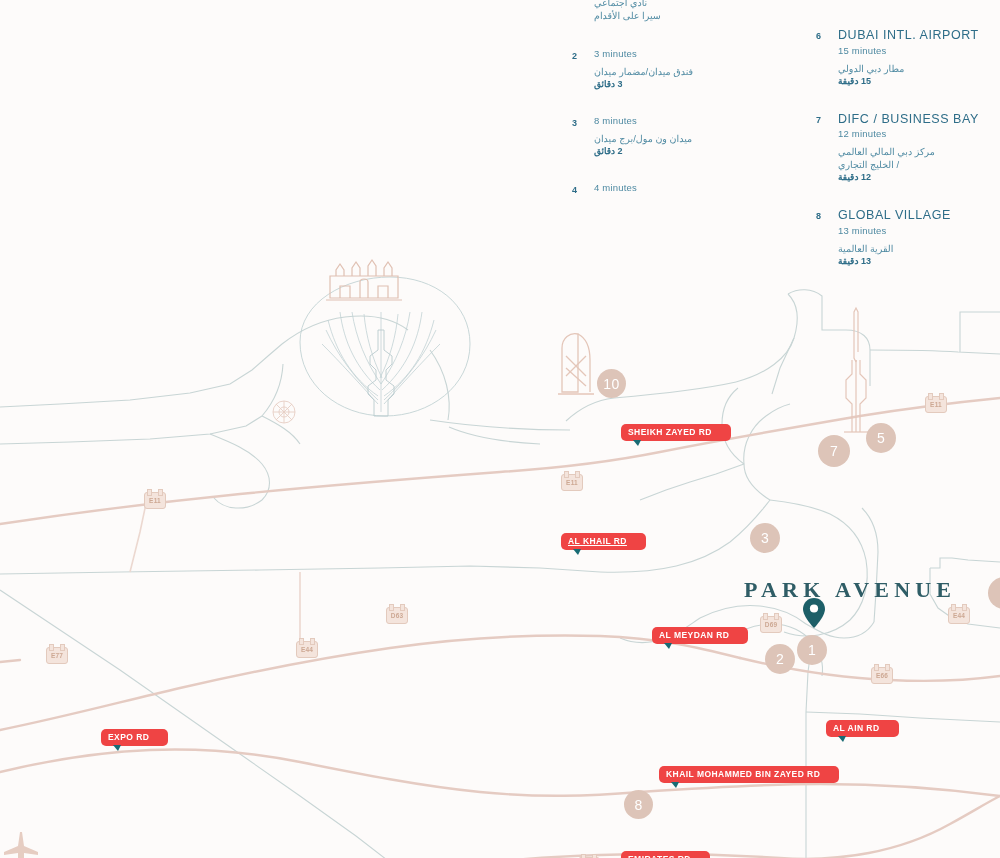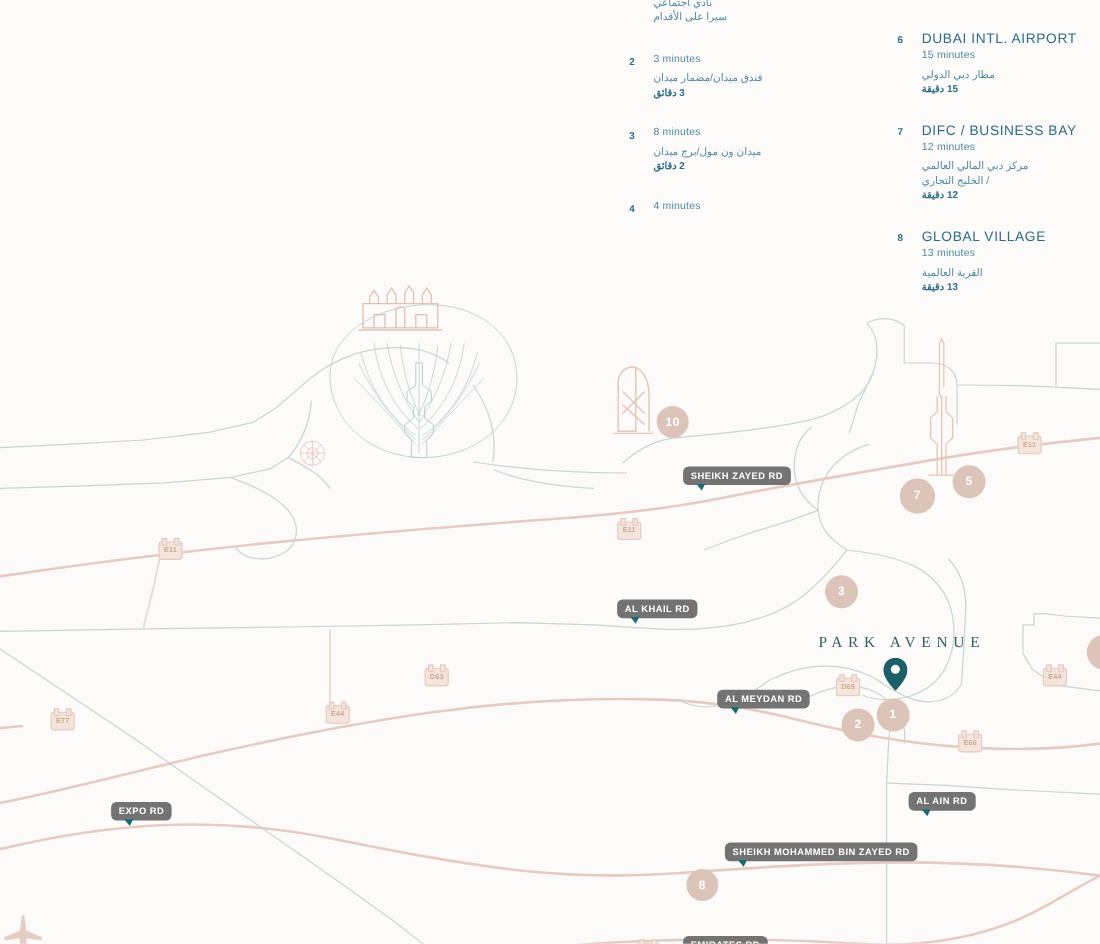--- a/index.html
+++ b/index.html
@@ -36,39 +36,39 @@
   }
   .poi-ar-time{
     font-size:9px;color:#2e6d88;font-weight:bold;margin-top:1px;
     direction:rtl;text-align:left;
   }
   .poi-partial .poi-ar{margin-top:0;}
 
   
   .road-pill{
     position:absolute;z-index:35;
-    background:#737373;color:#ffffff;
+    background:#ef4444;color:#ffffff;
     font-size:8.5px;font-weight:bold;letter-spacing:.45px;
-    padding:4px 7px 4px 7px;border-radius:5px;
+    padding:4px 19px 4px 7px;border-radius:5px;
     white-space:nowrap;line-height:9px;
   }
   .road-pill:after{
     content:"";position:absolute;left:12px;bottom:-5px;
     width:0;height:0;
     border-left:5px solid transparent;
     border-right:3px solid transparent;
     border-top:6px solid #186b74;
   }
 
   
   .map-circle{
     position:absolute;z-index:30;border-radius:50%;
     background:#ddc4b8;color:#ffffff;
     display:flex;align-items:center;justify-content:center;
-    font-size:11px;font-weight:bold;letter-spacing:.4px;text-align:center;
+    font-size:14px;font-weight:normal;letter-spacing:.4px;text-align:center;
   }
 
   
   .shield{
     position:absolute;z-index:28;
     width:20px;height:15px;border-radius:3px;
     background:#f4e4dc;border:1.4px solid #e3cabd;
     color:#cda893;font-size:6.5px;font-weight:bold;
     display:flex;align-items:center;justify-content:center;
     letter-spacing:.2px;
@@ -77,21 +77,21 @@
     content:"";position:absolute;width:3px;height:5px;
     background:#f4e4dc;border:1.4px solid #e3cabd;top:-4px;
   }
   .shield:before{left:2px;}
   .shield:after{right:2px;}
 
   
   #place-name{
     position:absolute;left:744px;top:565px;z-index:32;
     font-family:"Liberation Serif", serif;
-    font-size:14px;letter-spacing:5.2px;color:#2f5d66;
+    font-size:22px;letter-spacing:5.2px;color:#2f5d66;font-weight:bold;
   }
 
   
   #main-pin{position:absolute;left:803px;top:586px;z-index:34;width:22px;height:30px;}
 </style>
 </head>
 <body>
 
 <div id="map-root">
 
@@ -302,25 +302,25 @@
   <div id="place-name">PARK AVENUE</div>
 
   <svg id="main-pin" viewBox="0 0 22 30" xmlns="http://www.w3.org/2000/svg">
     <path d="M11,0 C4.9,0 0,4.9 0,11 C0,19 11,30 11,30 C11,30 22,19 22,11
              C22,4.9 17.1,0 11,0 Z" fill="#1d5f68"></path>
     <circle cx="11" cy="10.5" r="4.1" fill="#ffffff"></circle>
   </svg>
 
   <div id="road-pill-layer">
       <div class="road-pill" style="left: 621px; top: 412px;">SHEIKH ZAYED RD</div>
-      <div class="road-pill" style="left: 561px; top: 533px;">AL KHAIL RD</div>
+      <div class="road-pill" style="left: 561px; top: 521px; text-decoration: underline;">AL KHAIL RD</div>
       <div class="road-pill" style="left: 652px; top: 615px;">AL MEYDAN RD</div>
       <div class="road-pill" style="left: 101px; top: 717px;">EXPO RD</div>
       <div class="road-pill" style="left: 826px; top: 708px;">AL AIN RD</div>
-      <div class="road-pill" style="left: 659px; top: 754px;">SHEIKH MOHAMMED BIN ZAYED RD</div>
+      <div class="road-pill" style="left: 659px; top: 754px;">KHAIL MOHAMMED BIN ZAYED RD</div>
       <div class="road-pill" style="left: 621px; top: 839px;">EMIRATES RD</div>
     </div>
 
   <div id="marker-layer">
       <div class="map-circle" style="left: 597px; top: 357px; width: 29px; height: 29px; background: rgb(221, 196, 184);">10</div>
       <div class="map-circle" style="left: 866px; top: 411px; width: 30px; height: 30px; background: rgb(221, 196, 184);">5</div>
       <div class="map-circle" style="left: 818px; top: 423px; width: 32px; height: 32px; background: rgb(221, 196, 184);">7</div>
       <div class="map-circle" style="left: 750px; top: 511px; width: 30px; height: 30px; background: rgb(221, 196, 184);">3</div>
       <div class="map-circle" style="left: 988px; top: 565px; width: 32px; height: 32px; background: rgb(221, 196, 184);">4</div>
       <div class="map-circle" style="left: 797px; top: 623px; width: 30px; height: 30px; background: rgb(221, 196, 184);">1</div>

